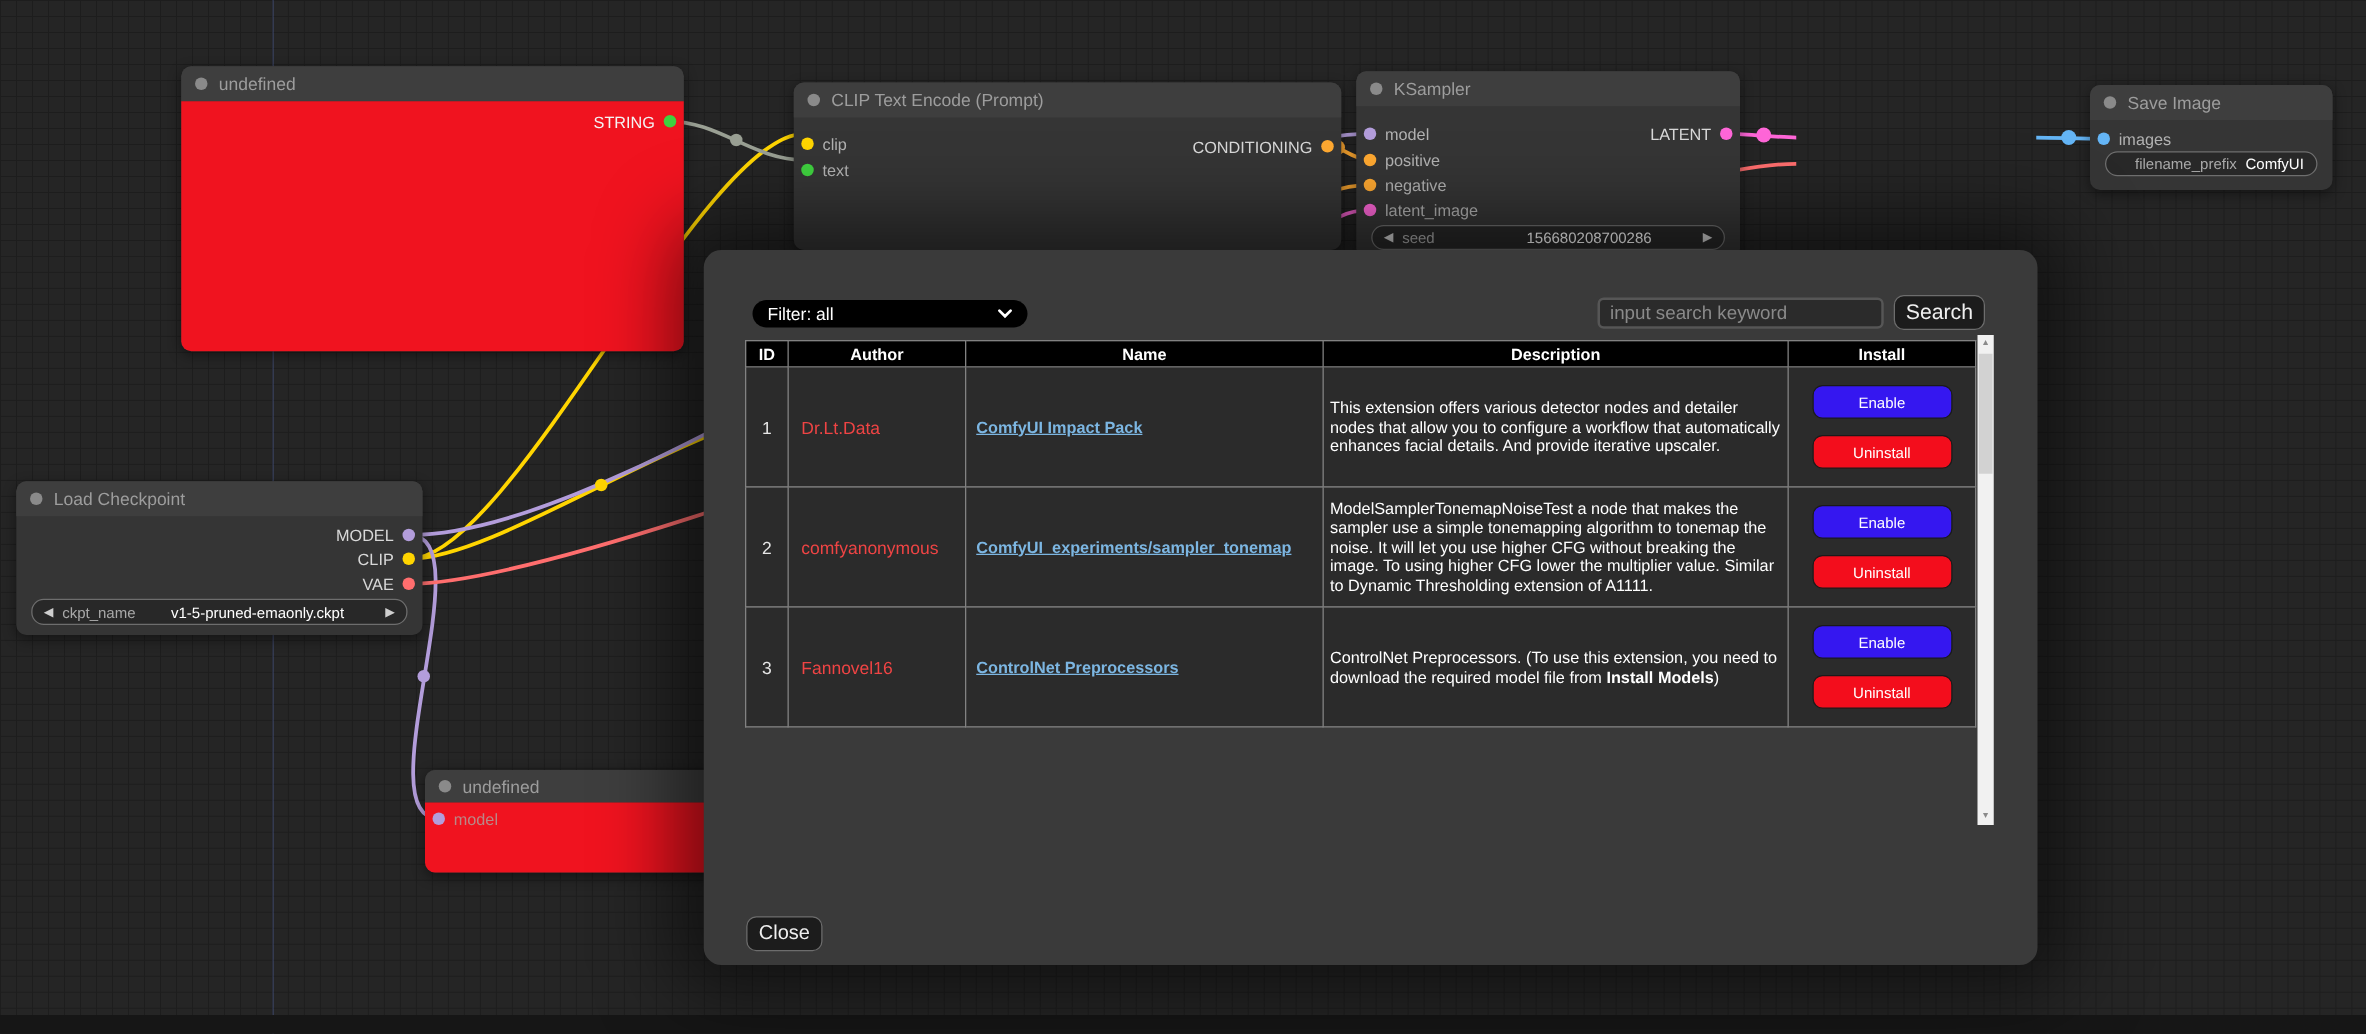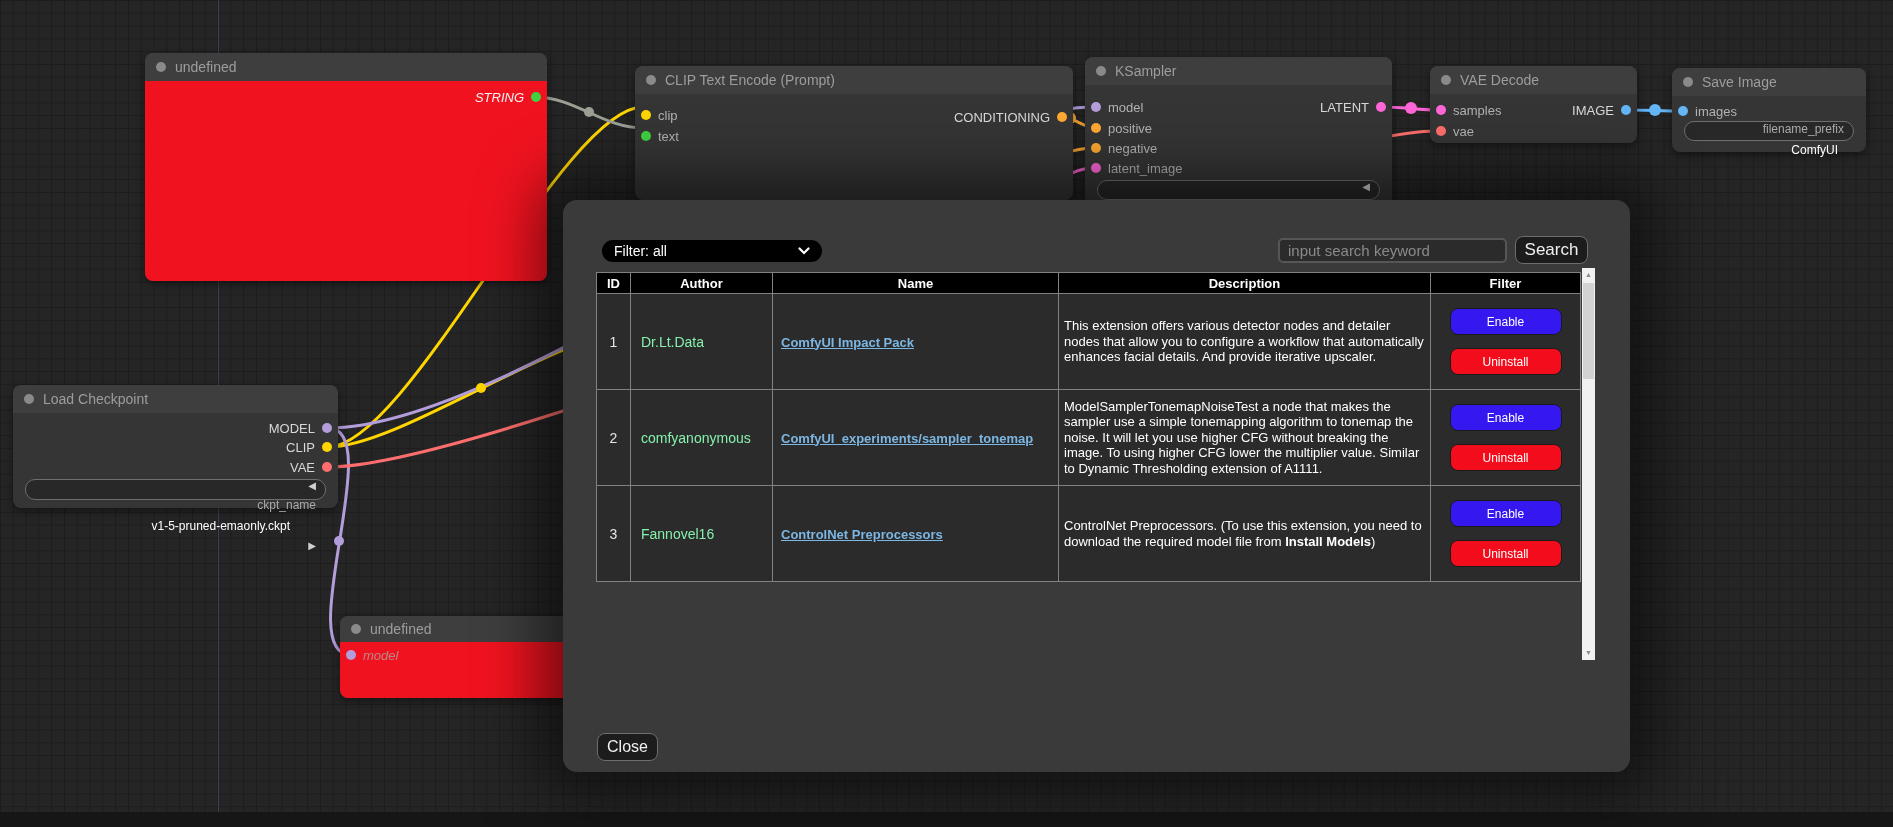--- a/index.html
+++ b/index.html
@@ -13,30 +13,30 @@
   .edge-strip{position:absolute;left:0;right:0;bottom:0;height:15px;background:#161616;z-index:0;}
   #links{position:absolute;left:0;top:0;z-index:1;}
   
   .node{position:absolute;background:#353535;border-radius:8px;z-index:2;
         box-shadow:0 3px 10px rgba(0,0,0,.45);}
   .node-header{height:28px;background:#3e3e3e;border-radius:8px 8px 0 0;
         display:flex;align-items:center;gap:9px;padding:0 11px;}
   .node-dot{width:10px;height:10px;border-radius:50%;background:#8a8a8a;flex:none;}
   .node-title{color:#9d9d9d;font-size:14px;white-space:nowrap;}
   .node-body{position:relative;height:calc(100% - 28px);border-radius:0 0 8px 8px;}
-  .node.err .node-body{background:#f0131f;font-style:italic;}
+  .node.err .node-body{background:#f0131f;}
   .slot{position:absolute;display:flex;align-items:center;gap:7px;height:16px;
         font-size:13px;color:#b2b2b2;white-space:nowrap;}
   .slot.in{left:6px;}
   .slot.out{right:6px;color:#d8d8d8;}
   .pin{width:10px;height:10px;border-radius:50%;flex:none;}
   .err-label{color:#b98888;}
   .widget{position:absolute;left:12px;right:12px;height:18px;background:#282828;
-        border:1px solid #6e6e6e;border-radius:10px;display:flex;align-items:flex-end;
-        gap:7px;padding:0 9px;font-size:12px;color:#a9a9a9;flex-direction:column;}
+        border:1px solid #6e6e6e;border-radius:10px;display:flex;align-items:center;
+        gap:7px;padding:0 9px;font-size:12px;color:#a9a9a9;}
   .widget .w-val{color:#ffffff;margin-left:auto;}
   .widget .w-val.pad{margin-right:34px;}
   .widget .w-arrow{color:#cfcfcf;font-size:10px;flex:none;}
   
   .dialog{position:absolute;left:563px;top:200px;width:1067px;height:572px;
         background:#3a3a3a;border-radius:14px;z-index:10;
         box-shadow:0 0 60px 24px rgba(0,0,0,.52);}
   .filter-select{position:absolute;left:39px;top:40px;width:196px;height:22px;
         background:#000;border-radius:11px;display:flex;align-items:center;
         padding:0 12px;color:#fff;font-size:14px;cursor:default;}
@@ -49,21 +49,21 @@
   .btn{background:#1c1c1c;border:1px solid #6d6d6d;border-radius:8px;color:#f0f0f0;
         font-family:"Liberation Sans",sans-serif;}
   .search-btn{position:absolute;left:952px;top:36px;width:73px;height:28px;font-size:17px;}
   .close-btn{position:absolute;left:34px;top:533px;width:61px;height:28px;font-size:16px;}
   table.ext{position:absolute;left:33px;top:72px;border-collapse:collapse;table-layout:fixed;}
   table.ext th{background:#000;color:#fff;border:1px solid #828282;font-size:13px;
         height:20px;padding:0 4px;font-weight:bold;}
   table.ext td{background:#2b2b2b;border:1px solid #828282;vertical-align:middle;
         overflow:hidden;}
   td.c-id{text-align:center;font-size:14px;color:#e6e6e6;}
-  td.c-author{padding-left:10px;font-size:14px;color:#86efac;}
+  td.c-author{padding-left:10px;font-size:14px;color:#ef4444;}
   td.c-name{padding-left:8px;}
   .ext-link{color:#7cb6e2;font-weight:bold;font-size:13px;text-decoration:underline;cursor:pointer;}
   td.c-desc{padding:2px 5px;font-size:13px;line-height:15.5px;color:#fff;}
   td.c-install{text-align:center;}
   .btn-enable,.btn-uninstall{display:block;width:112px;height:27px;margin:13px auto;
         border-radius:8px;border:1px solid #1a1a1a;color:#fff;font-size:12px;
         font-family:"Liberation Sans",sans-serif;}
   .btn-enable{background:#3517f0;}
   .btn-uninstall{background:#f30d1c;}
   .scrollbar{position:absolute;left:1019px;top:68px;width:13px;height:392px;background:#f1f1f1;}
@@ -162,40 +162,20 @@
       </div>
       <div class="widget" style="top:95px">
         <span class="w-arrow">◀</span>
         <span>seed</span>
         <span class="w-val pad">156680208700286</span>
         <span class="w-arrow">▶</span>
       </div>
     </div>
   </div>
 
-  <div class="node" style="left:1430px;top:66px;width:207px;height:77px">
-    <div class="node-header">
-      <span class="node-dot"></span>
-      <span class="node-title">VAE Decode</span>
-    </div>
-    <div class="node-body">
-      <div class="slot in" style="top:8px">
-        <span class="pin" style="background:#ff66d8"></span>
-        <span>samples</span>
-      </div>
-      <div class="slot in" style="top:29px">
-        <span class="pin" style="background:#ff6e6e"></span>
-        <span>vae</span>
-      </div>
-      <div class="slot out" style="top:8px">
-        <span>IMAGE</span>
-        <span class="pin" style="background:#64b5f6"></span>
-      </div>
-    </div>
-  </div>
 
   <div class="node" style="left:1672px;top:68px;width:194px;height:84px">
     <div class="node-header">
       <span class="node-dot"></span>
       <span class="node-title">Save Image</span>
     </div>
     <div class="node-body">
       <div class="slot in" style="top:7px">
         <span class="pin" style="background:#64b5f6"></span>
         <span>images</span>
@@ -267,21 +247,21 @@
           <col style="width:286px">
           <col style="width:372px">
           <col style="width:150px">
         </colgroup>
       <thead>
         <tr>
           <th>ID</th>
           <th>Author</th>
           <th>Name</th>
           <th>Description</th>
-          <th>Filter</th>
+          <th>Install</th>
         </tr>
       </thead>
       <tbody>
         <tr style="height:75px">
           <td class="c-id">1</td>
           <td class="c-author">Dr.Lt.Data</td>
           <td class="c-name"><span class="ext-link">ComfyUI Impact Pack</span></td>
           <td class="c-desc">This extension offers various detector nodes and detailer nodes that allow you to configure a workflow that automatically enhances facial details. And provide iterative upscaler.</td>
           <td class="c-install">
             <button class="btn-enable">Enable</button>

